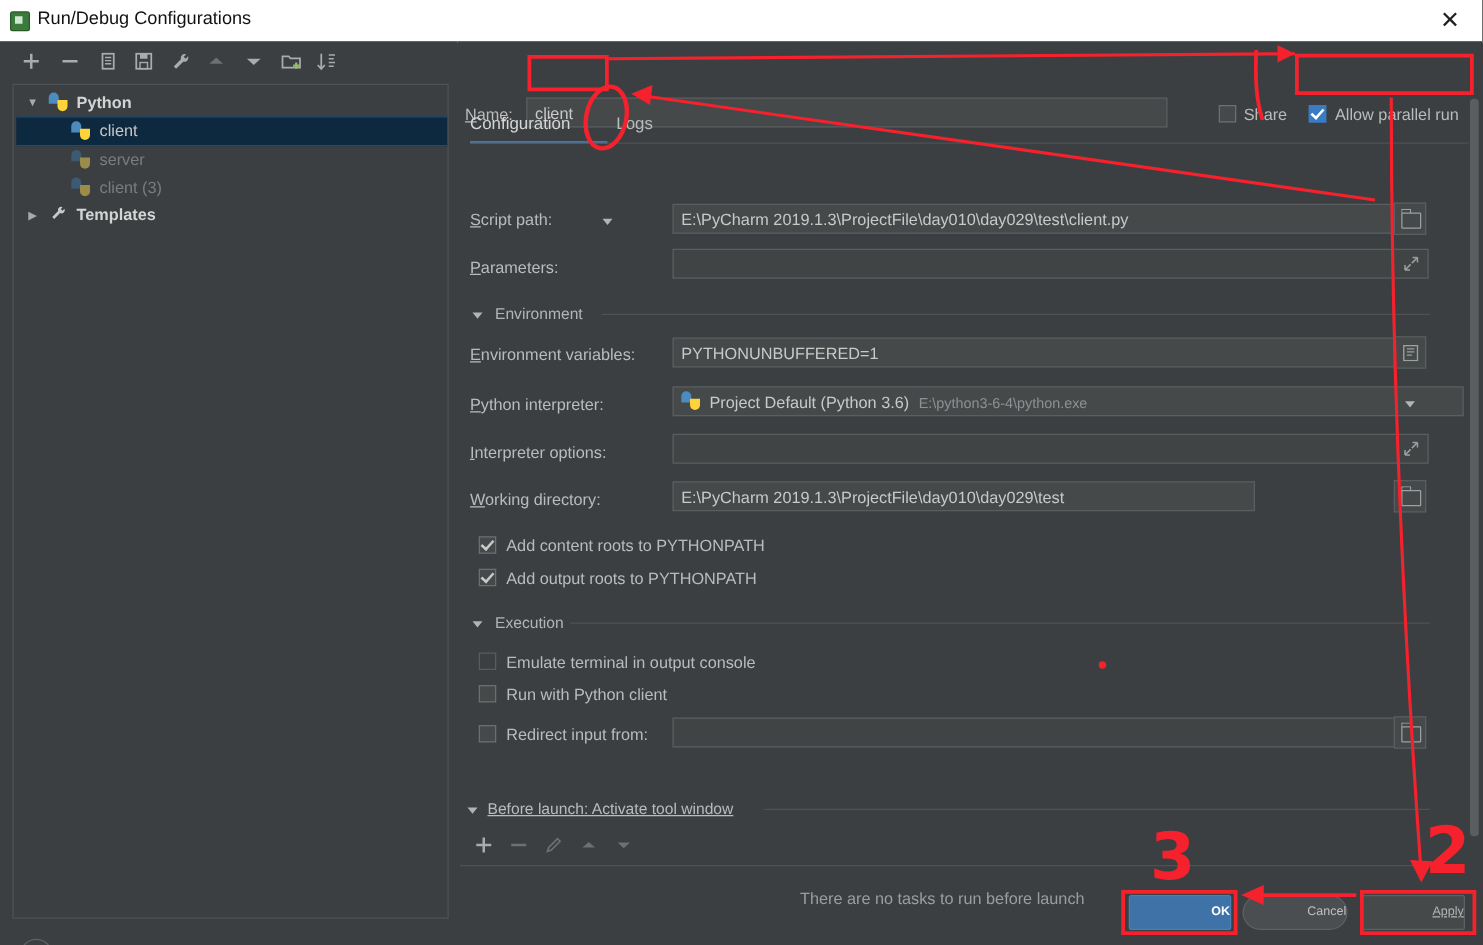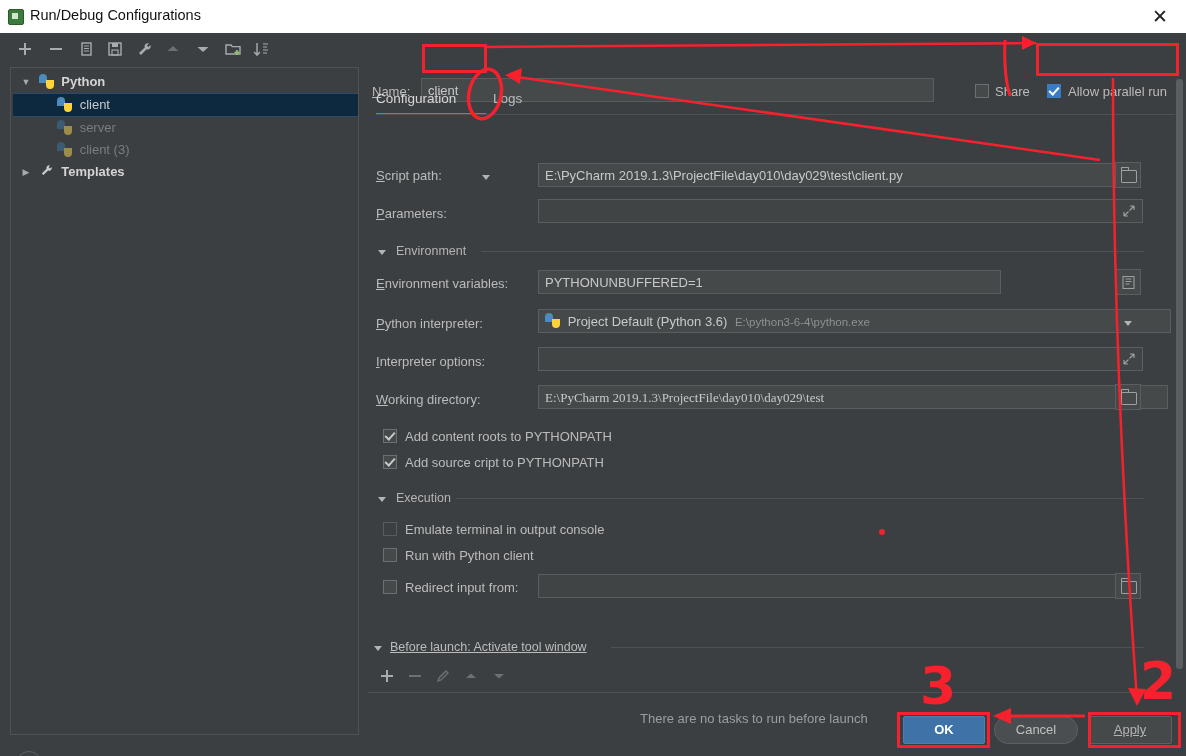--- a/index.html
+++ b/index.html
@@ -118,21 +118,21 @@
   
   #tabs{position:absolute;left:10px;top:52px;width:790px;height:30px;}
   .tab{
     position:absolute;top:0;height:28px;line-height:28px;font-size:13.5px;color:#bbbbbb;cursor:pointer;
   }
   .tab.active{color:#d6d6d6;}
   .tabunder{position:absolute;height:2px;background:#4a88c7;}
   #tabsep{position:absolute;left:10px;top:81px;width:800px;height:1px;background:#4e5254;}
   
   .dlgbtn{
-    position:absolute;height:28px;line-height:26px;text-align:center;font-size:13px;
+    position:absolute;height:28px;line-height:26px;text-align:right;font-size:10px;
     box-sizing:border-box;border-radius:2px;cursor:pointer;
   }
   #okbtn{background:#3f72a6;border:1px solid #4a80b4;color:#ffffff;font-weight:bold;}
   #cancelbtn{background:#4a4e50;border:1px solid #5d6164;color:#c0c0c0;}
   #applybtn{background:#45494a;border:1px solid #5d6164;color:#b4b4b4;}
   
   #vscroll{position:absolute;right:2px;top:46px;width:9px;height:600px;background:#3c3f41;}
   #vthumb{position:absolute;left:1px;top:0;width:7px;height:590px;background:#5a5e60;border-radius:3px;}
   .anno-text{
     font-family:"DejaVu Sans",sans-serif;color:#ef3b3b;white-space:nowrap;
@@ -299,21 +299,21 @@
       </svg>
   </div>
 
   <div class="caret" style="left:12px;top:217px;"></div>
   <div class="lbl" style="left:30px;top:211px;font-size:12.5px;color:#b4b4b4;">Environment</div>
   <div class="sectionline" style="left:115px;top:218px;width:663px;"></div>
 
   <div class="lbl" style="left:10px;top:243px;">
     <span class="ul1">E</span><span>nvironment variables:</span>
   </div>
-  <div class="field" style="left:172px;top:237px;width:463px;">PYTHONUNBUFFERED=1</div>
+  <div class="field" style="left:172px;top:237px;width:578px;">PYTHONUNBUFFERED=1</div>
   <div class="btnbrowse" style="left:749px;top:236px;">
     <svg style="position:absolute;left:6px;top:6px;" width="13" height="13" viewBox="0 0 13 13">
         <rect x="1" y="0.5" width="11" height="12" stroke="#9aa0a3" stroke-width="1.1" fill="none"></rect>
         <path d="M3.5 3h6M3.5 5.5h6M3.5 8h4" stroke="#9aa0a3" stroke-width="1"></path>
       </svg>
   </div>
 
   <div class="lbl" style="left:10px;top:283px;">
     <span class="ul1">P</span><span>ython interpreter:</span>
   </div>
@@ -330,30 +330,30 @@
   <div class="field empty" style="left:172px;top:314px;width:605px;"></div>
   <div class="expandico" style="left:757px;top:320px;">
     <svg width="12" height="12" viewBox="0 0 12 12">
         <path d="M11 1 L7 1 M11 1 L11 5 M11 1 L6.5 5.5 M1 11 L5 11 M1 11 L1 7 M1 11 L5.5 6.5" stroke="#9aa0a3" stroke-width="1.2" fill="none"></path>
       </svg>
   </div>
 
   <div class="lbl" style="left:10px;top:359px;">
     <span class="ul1">W</span><span>orking directory:</span>
   </div>
-  <div class="field" style="left:172px;top:352px;width:630px;font-family:Liberation Serif, serif;">E:\PyCharm 2019.1.3\ProjectFile\day010\day029\test</div>
+  <div class="field" style="left:172px;top:352px;width:466px;">E:\PyCharm 2019.1.3\ProjectFile\day010\day029\test</div>
   <div class="btnbrowse" style="left:749px;top:351px;">
     <div class="folderico"></div>
   </div>
 
   <div class="cb checked" style="left:17px;top:396px;"></div>
   <div class="lbl" style="left:39px;top:396px;">Add content roots to PYTHONPATH</div>
 
   <div class="cb checked" style="left:17px;top:422px;"></div>
-  <div class="lbl" style="left:39px;top:422px;">Add source cript to PYTHONPATH</div>
+  <div class="lbl" style="left:39px;top:422px;">Add output roots to PYTHONPATH</div>
 
   <div class="caret" style="left:12px;top:464px;"></div>
   <div class="lbl" style="left:30px;top:458px;font-size:12.5px;color:#b4b4b4;">Execution</div>
   <div class="sectionline" style="left:90px;top:465px;width:688px;"></div>
 
   <div class="cb dim" style="left:17px;top:489px;"></div>
   <div class="lbl" style="left:39px;top:489px;">Emulate terminal in output console</div>
 
   <div class="cb" style="left:17px;top:515px;"></div>
   <div class="lbl" style="left:39px;top:515px;">Run with Python client</div>

